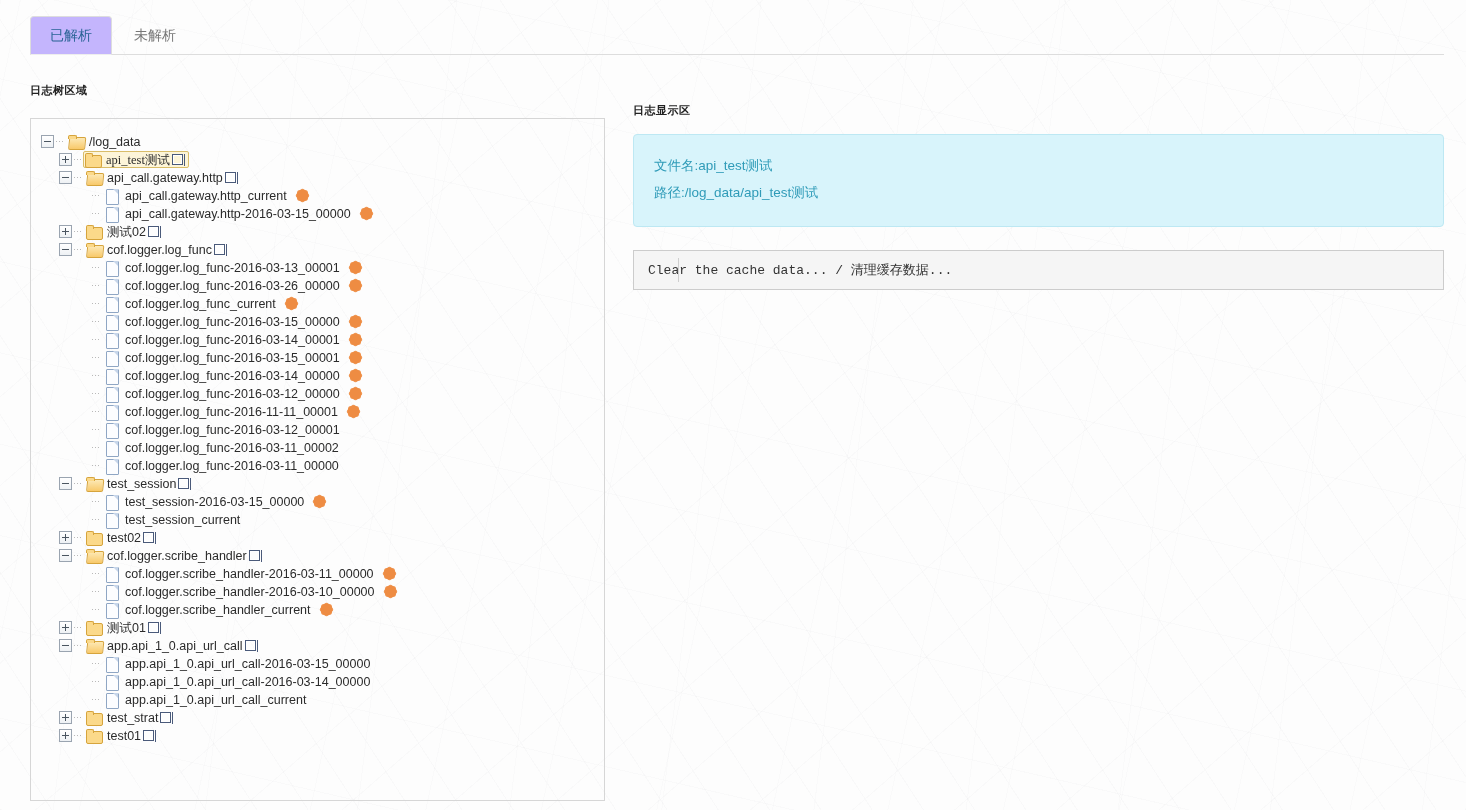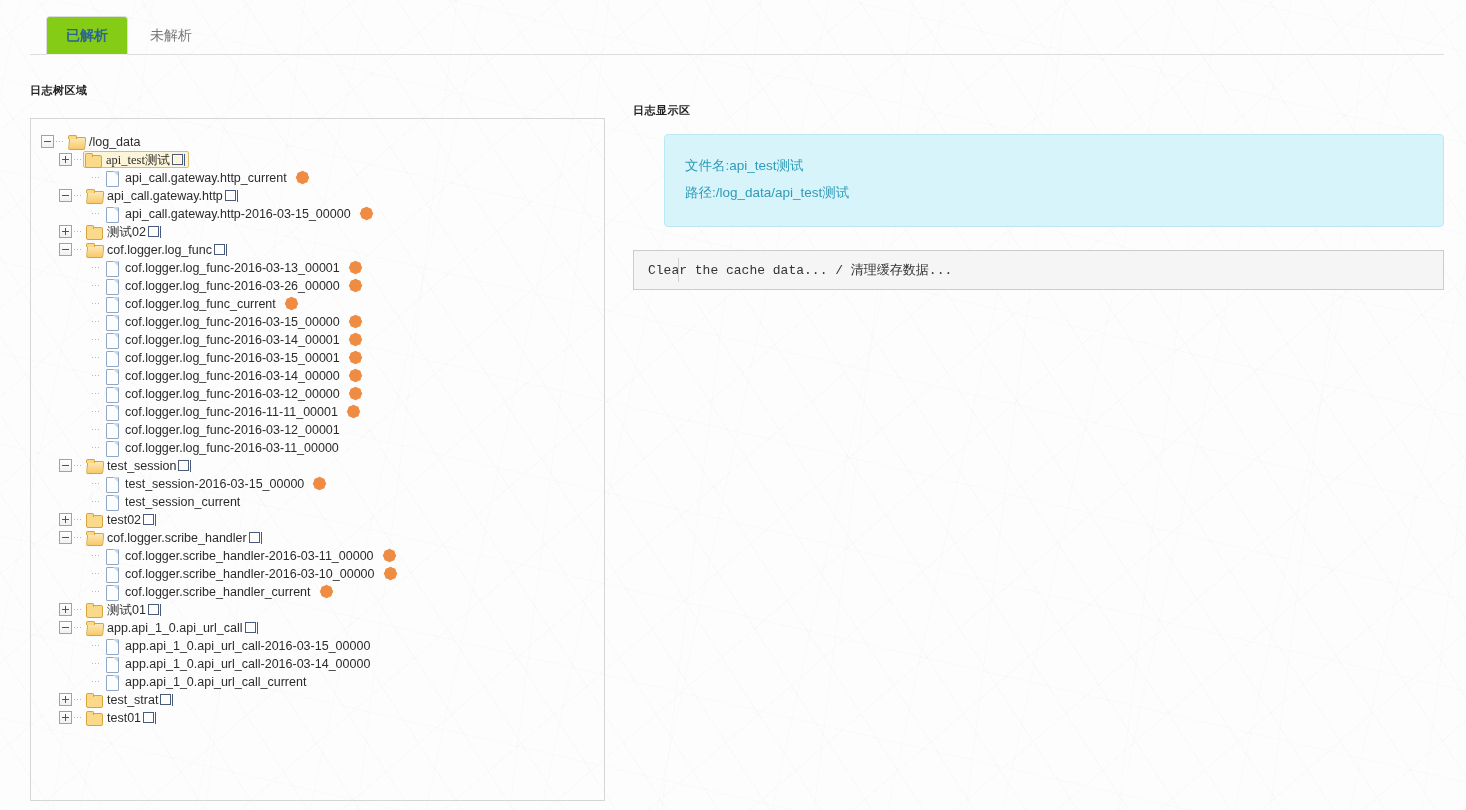--- a/index.html
+++ b/index.html
@@ -24,26 +24,25 @@
   .tabs { display:flex; align-items:flex-end; position:relative; z-index:2; }
   .tab {
     padding:9px 19px 8px 19px;
     font-size:14px; line-height:1.42;
     border:1px solid transparent;
     border-radius:4px 4px 0 0;
     margin-right:2px; cursor:pointer;
     color:#777;
   }
   .tab.active {
-    background:#84cc16;
+    background:#c4b5fd;
     border-color:#dddddd;
     border-bottom-color:#eeeeee;
     color:#2a6496;
-    font-weight:bold;
-    margin-left:16px;
+    font-weight:normal;
   }
   .tabs-line {
     position:absolute; left:30px; right:22px;
     bottom:0; height:1px; background:#dddddd; z-index:1;
   }
 
   
   .section-title {
     font-size:11px; font-weight:bold; color:#222;
     letter-spacing:.5px;
@@ -160,21 +159,20 @@
   .info-box {
     margin-top:16px;
     background:#d8f4fb;
     border:1px solid #bde8f3;
     border-radius:4px;
     padding:17px 20px 20px 20px;
     color:#2f9bb8;
     font-size:13.5px;
     line-height:2.0;
     min-height:75px;
-    margin-left:31px;
   }
   .info-box div { color:#2f9bb8; }
 
   .console-box {
     margin-top:23px;
     background:#f5f5f5;
     border:1px solid #cccccc;
     border-radius:0;
     padding:10px 14px;
     font-family:"Liberation Mono", monospace;
@@ -223,46 +221,46 @@
             <span class="toggle plus"></span>
             <span class="dots"></span>
             <span class="sel">
               <span class="ico folder"></span>
               <span class="label">api_test测试</span>
               <span class="tofu"></span>
               <span class="tofu-tail"></span>
             </span>
           </div>
           <div class="node">
-            <span class="indent" style="width: 36px;"></span>
-            <span class="toggle none"></span>
-            <span class="dots"></span>
-            <span class="sel">
-              <span class="ico file"></span>
-              <span class="label">api_call.gateway.http_current</span>
-            </span>
-            <span class="marker"></span>
-          </div>
-          <div class="node">
             <span class="indent" style="width: 18px;"></span>
             <span class="toggle minus"></span>
             <span class="dots"></span>
             <span class="sel">
               <span class="ico folder-open"></span>
               <span class="label">api_call.gateway.http</span>
               <span class="tofu"></span>
               <span class="tofu-tail"></span>
             </span>
           </div>
           <div class="node">
             <span class="indent" style="width: 36px;"></span>
             <span class="toggle none"></span>
             <span class="dots"></span>
             <span class="sel">
               <span class="ico file"></span>
+              <span class="label">api_call.gateway.http_current</span>
+            </span>
+            <span class="marker"></span>
+          </div>
+          <div class="node">
+            <span class="indent" style="width: 36px;"></span>
+            <span class="toggle none"></span>
+            <span class="dots"></span>
+            <span class="sel">
+              <span class="ico file"></span>
               <span class="label">api_call.gateway.http-2016-03-15_00000</span>
             </span>
             <span class="marker"></span>
           </div>
           <div class="node">
             <span class="indent" style="width: 18px;"></span>
             <span class="toggle plus"></span>
             <span class="dots"></span>
             <span class="sel">
               <span class="ico folder"></span>
@@ -372,20 +370,29 @@
             </span>
             <span class="marker"></span>
           </div>
           <div class="node">
             <span class="indent" style="width: 36px;"></span>
             <span class="toggle none"></span>
             <span class="dots"></span>
             <span class="sel">
               <span class="ico file"></span>
               <span class="label">cof.logger.log_func-2016-03-12_00001</span>
+            </span>
+          </div>
+          <div class="node">
+            <span class="indent" style="width: 36px;"></span>
+            <span class="toggle none"></span>
+            <span class="dots"></span>
+            <span class="sel">
+              <span class="ico file"></span>
+              <span class="label">cof.logger.log_func-2016-03-11_00002</span>
             </span>
           </div>
           <div class="node">
             <span class="indent" style="width: 36px;"></span>
             <span class="toggle none"></span>
             <span class="dots"></span>
             <span class="sel">
               <span class="ico file"></span>
               <span class="label">cof.logger.log_func-2016-03-11_00000</span>
             </span>

